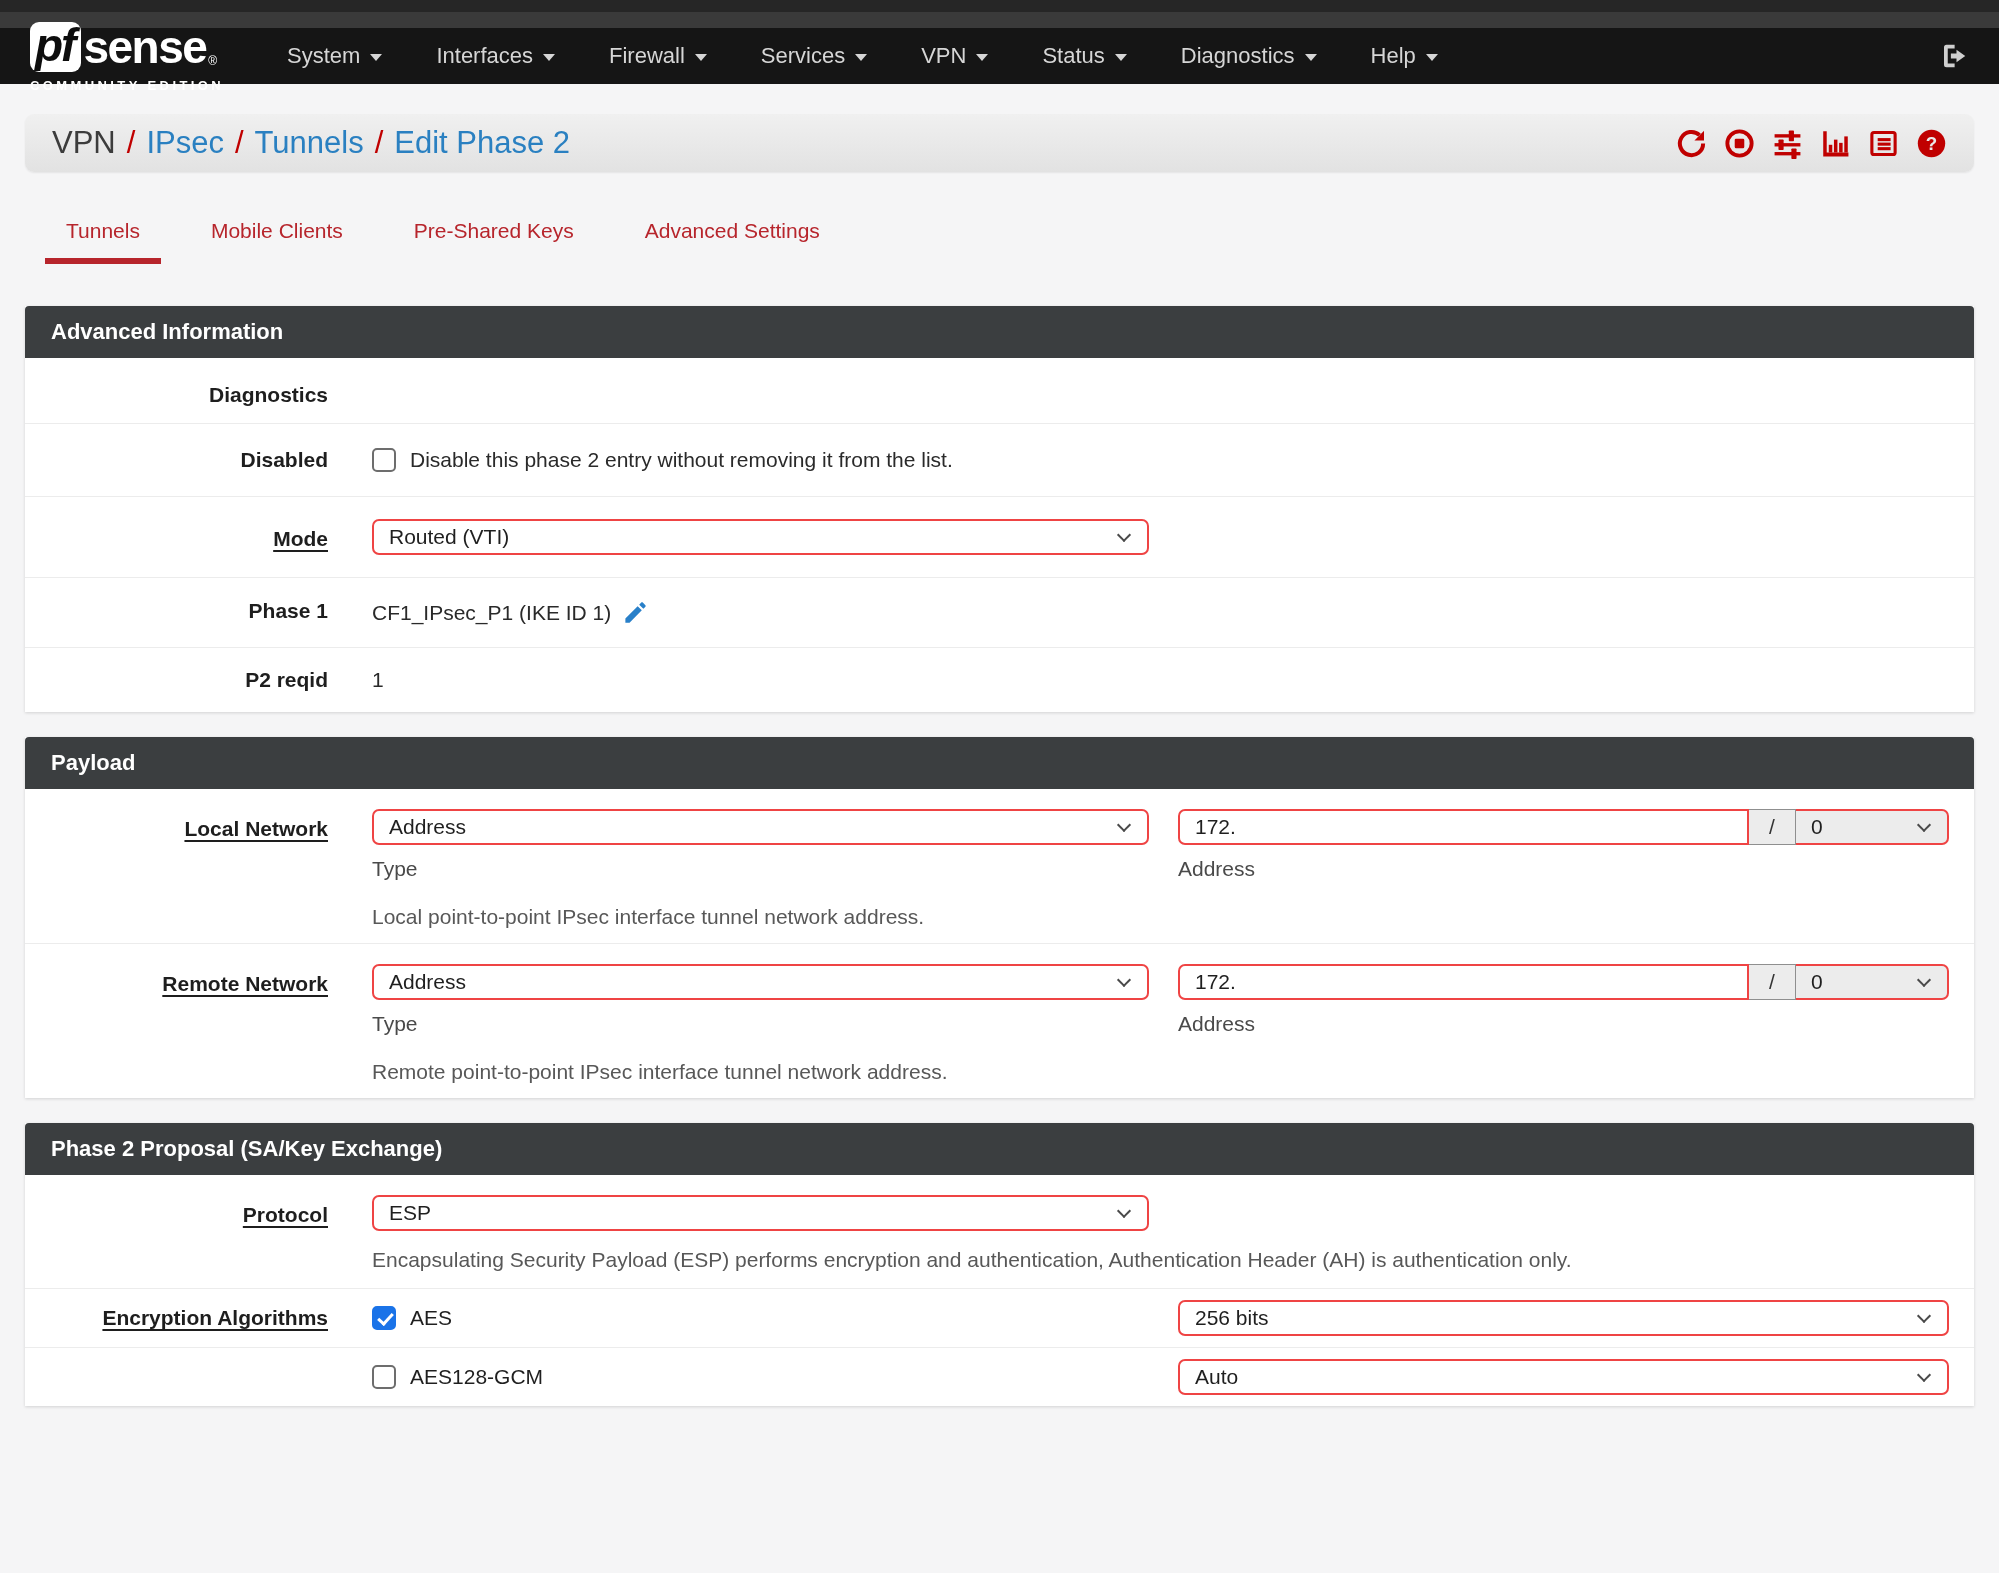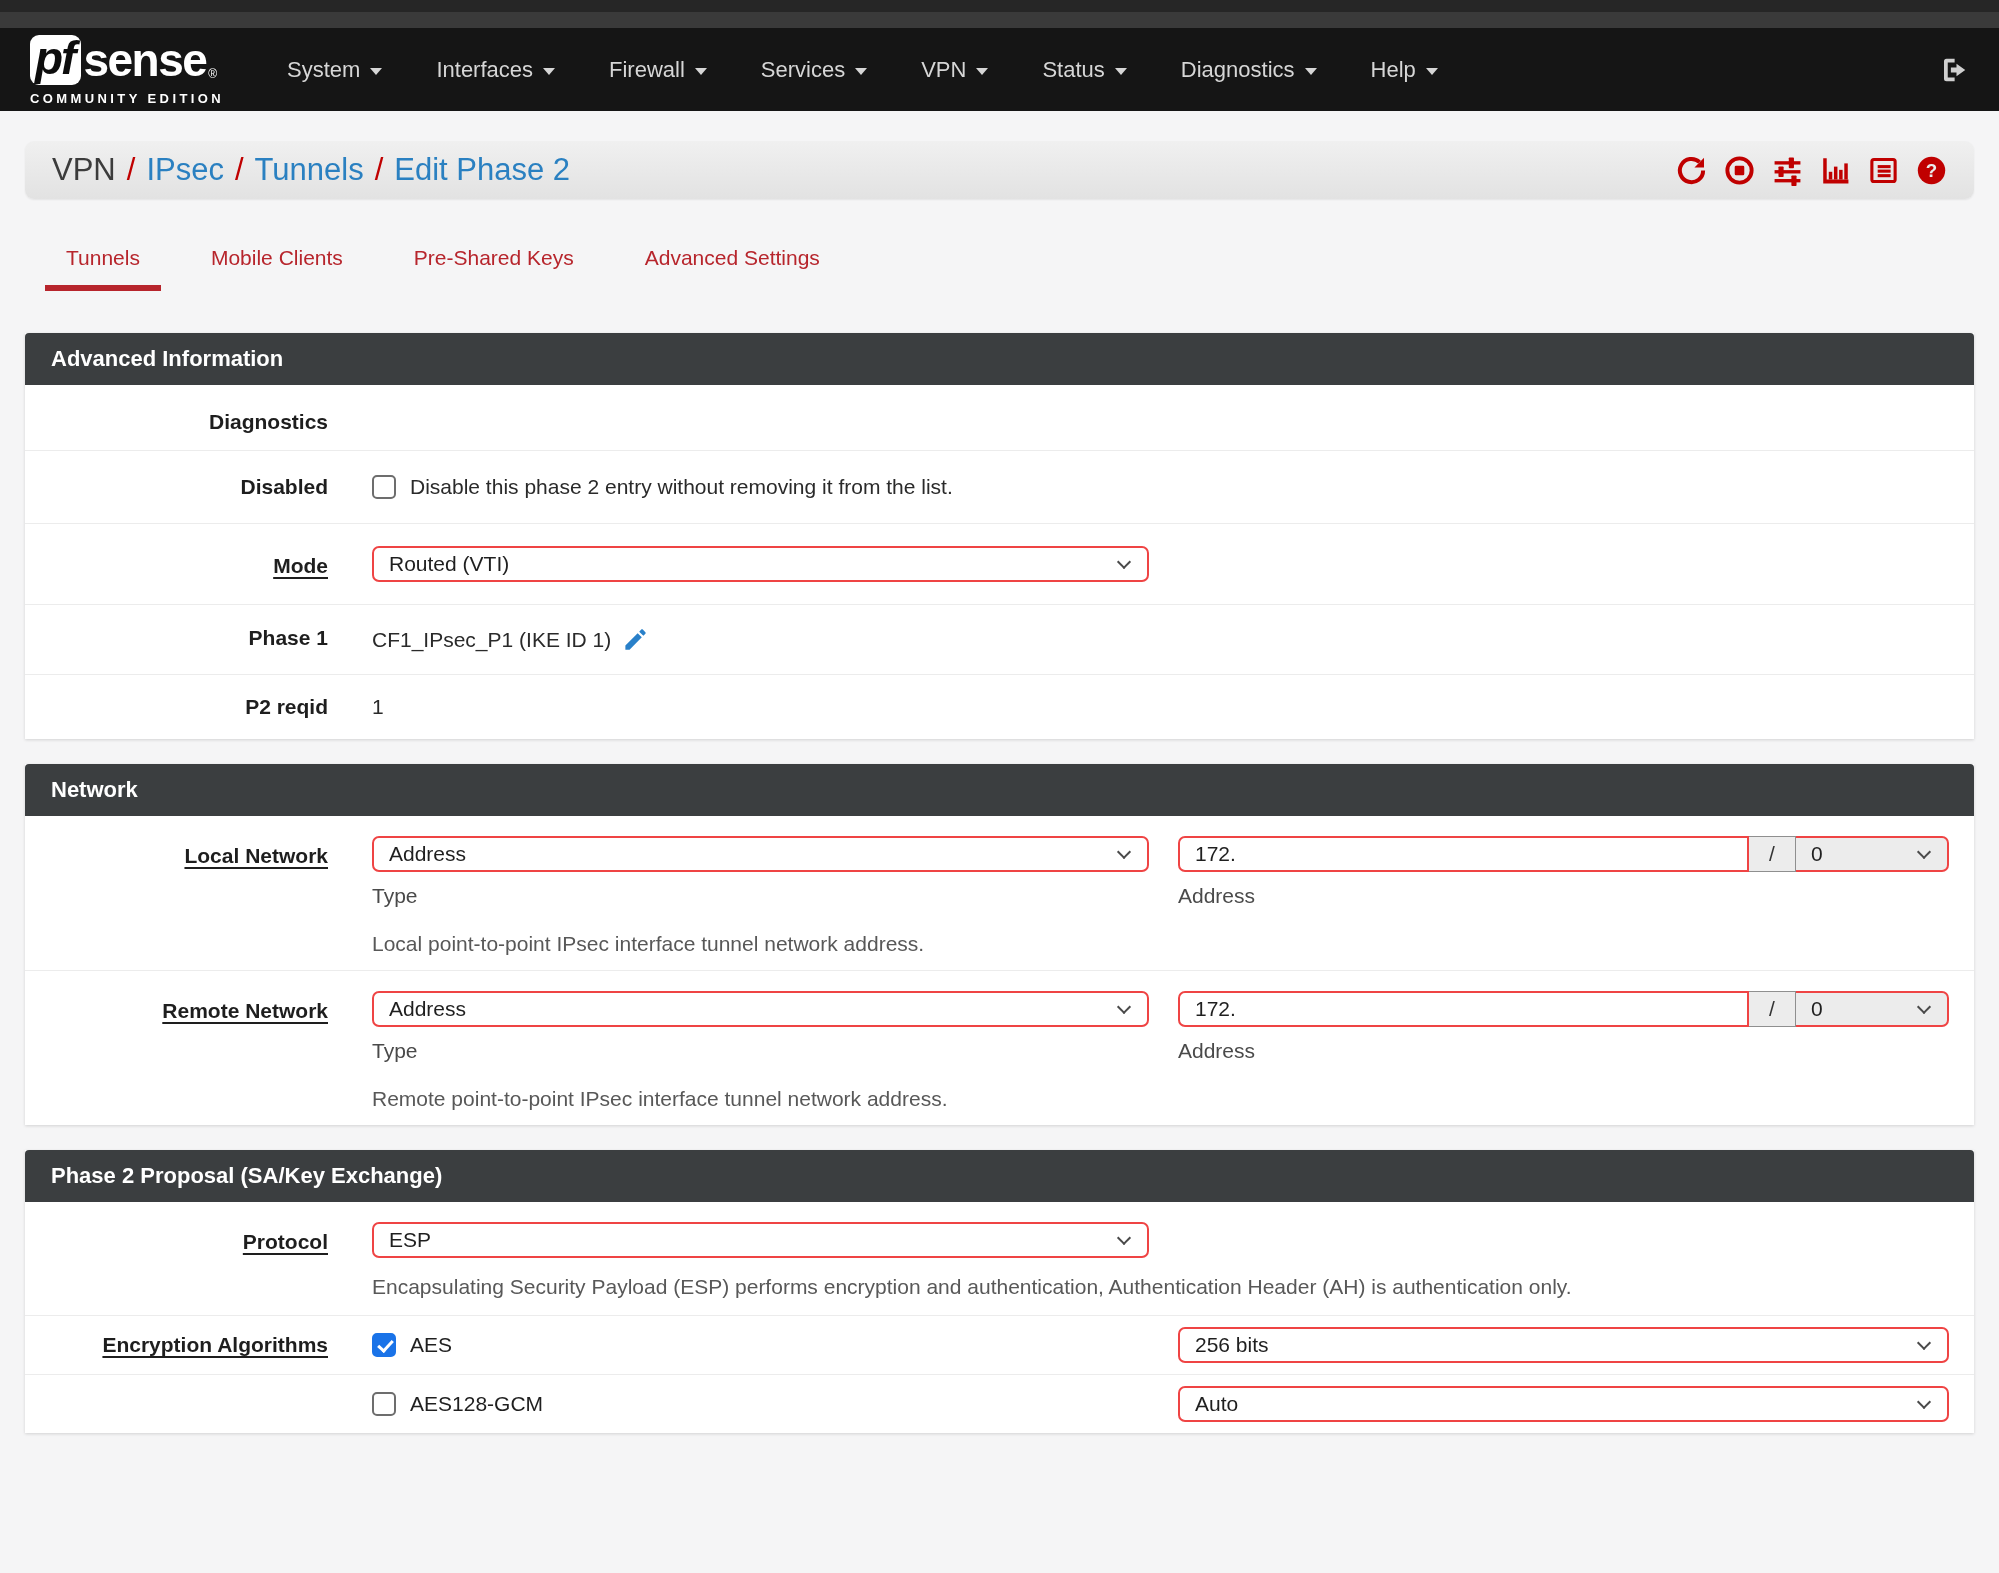--- a/index.html
+++ b/index.html
@@ -2,21 +2,21 @@
 <html><head>
 <meta charset="utf-8">
 <style>
   * { margin:0; padding:0; box-sizing:border-box; }
   html,body { width:1999px; height:1573px; overflow:hidden;
     background:#f5f5f6; font-family:"Liberation Sans","DejaVu Sans",sans-serif; }
 
   
   .strip1{height:12px;background:#262626;}
   .strip2{height:16px;background:#3a3a3a;}
-  .navbar{height:83px;background:#151515;display:flex;align-items:center;padding:0 30px;}
+  .navbar{height:56px;background:#151515;display:flex;align-items:center;padding:0 30px;}
   .logo{display:flex;flex-direction:column;margin-right:36px;cursor:pointer;}
   .logo-main{display:flex;align-items:center;}
   .pf-box{background:#fff;color:#0d0d0d;font-style:italic;font-weight:bold;font-size:46px;
     border-radius:9px;padding:0 7px 4px 5px;line-height:1.0;letter-spacing:-2px;}
   .sense{color:#fff;font-weight:bold;font-size:46px;letter-spacing:-1.5px;margin-left:2px;}
   .reg{color:#fff;font-size:12px;align-self:flex-end;margin:0 0 6px 2px;}
   .tagline{color:#fff;font-size:13px;font-weight:bold;letter-spacing:3.4px;margin-top:4px;}
   .nav-items{display:flex;align-items:center;}
   .nav-item{color:#d6d6d6;font-size:22px;padding:0 27px;display:flex;align-items:center;gap:10px;cursor:pointer;}
   .caret{width:0;height:0;border-left:6px solid transparent;border-right:6px solid transparent;
@@ -255,21 +255,21 @@
       </div>
     </div>
 
     <div class="row row-p2">
       <div class="label-col">P2 reqid</div>
       <div class="content-col">1</div>
     </div>
   </div>
 
   <div class="panel">
-    <div class="panel-header">Network</div>
+    <div class="panel-header">Payload</div>
 
     <div class="row row-net">
       <div class="label-col"><span class="lbl-u">Local Network</span></div>
       <div class="content-col">
         <div class="two-col">
           <div class="col-left">
             <div class="ctl select">
               <span>Address</span>
               <span class="chev"></span>
             </div>

